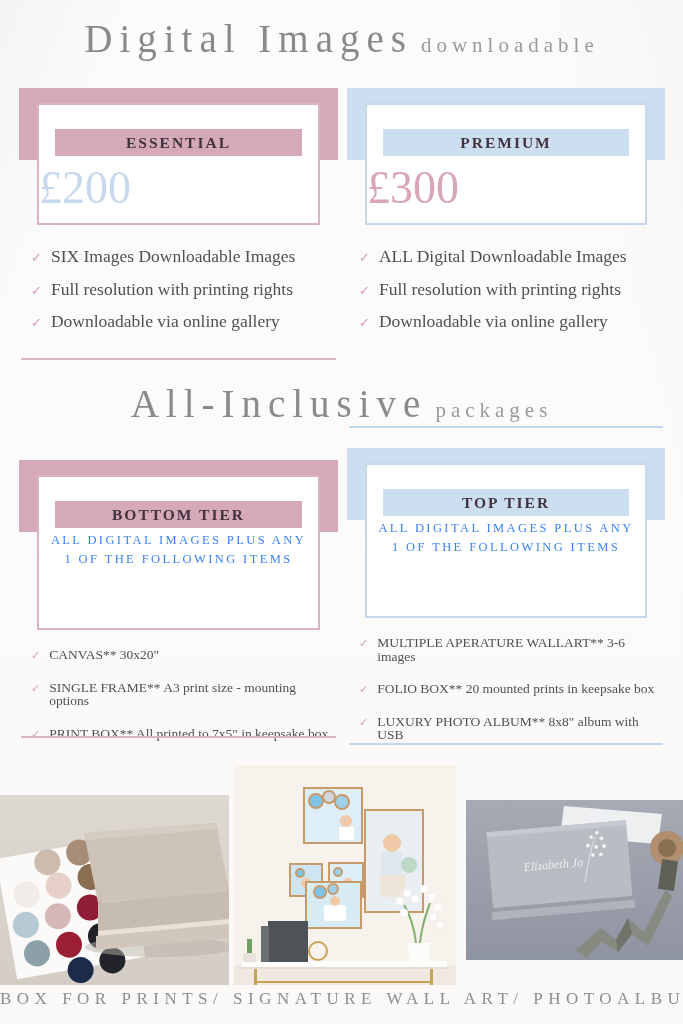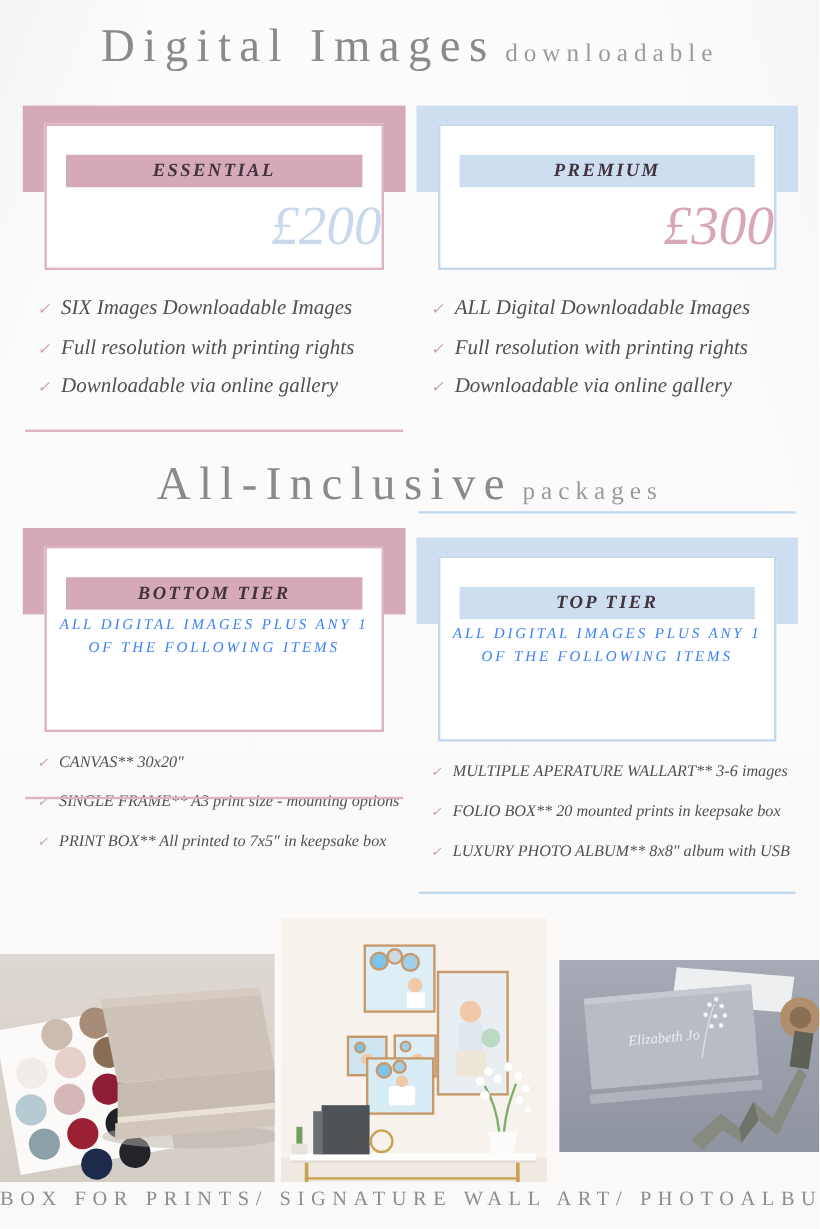--- a/index.html
+++ b/index.html
@@ -10,31 +10,31 @@
       linear-gradient(115deg, rgba(222,219,217,.25) 0%, rgba(255,255,255,0) 14%),
       linear-gradient(250deg, rgba(224,221,219,.2) 0%, rgba(255,255,255,0) 18%),
       linear-gradient(#fdfcfc,#faf9f8);
   }
   .sec-title { position:absolute; width:100%; text-align:center; white-space:nowrap; }
   .big   { font-size:39px; letter-spacing:7px; color:#8a8a8a; }
   .small-it { font-size:21px; letter-spacing:5px; color:#9a9a9a; margin-left:8px; }
   #title1 { top:16px; }
   #title2 { top:381px; }
 
-  .card { position:absolute;font-style:italic; }
+  .card { position:absolute; }
   .theme-pink { --band:#d6a9b8; --border:#dcb3c0; --price:#c8d9ee; --line:#ddb3bf; }
   .theme-blue { --band:#cddef1; --border:#c6d8ec; --price:#d9a6b8; --line:#c2d8ee; }
   .band { position:absolute; top:0; left:0; right:0; height:72px; background:var(--band); }
   .box  { position:absolute; top:15px; left:18px; right:18px; background:#fff; border:2px solid var(--border); }
   .r1 .box { height:122px; }
   .r2 .box { height:155px; }
   .tier-bar { height:27px; margin:24px 16px 0; background:var(--band);
               display:flex; align-items:center; justify-content:center;
               font-weight:600; font-size:15.5px; letter-spacing:2px; color:#42333f; }
-  .price { text-align:right; font-size:46px; line-height:1.1; margin-top:7px; color:var(--price); }
+  .price { text-align:left; font-size:46px; line-height:1.1; margin-top:7px; color:var(--price); }
   .note  { text-align:center; font-size:12.5px; line-height:19px; letter-spacing:2.4px;
            color:#3b82f6; margin:3px 6px 0; }
   .list { position:absolute; left:12px; right:2px; }
   .r1 .list { top:160px; }
   .r2 .list { top:188px; }
   .item { display:flex; align-items:baseline; font-size:17.5px; line-height:1;
           color:#514e56; margin-bottom:15px; }
   .r2 .item { font-size:13.5px; margin-bottom:19px; }
   .check { color:#cf9fae; font-size:13px; margin-right:9px; flex:none; }
   .r2 .check { font-size:11px; }
@@ -102,21 +102,21 @@
         <span>Downloadable via online gallery</span>
         </div>
     </div>
     <div class="baseline"></div>
   </div>
 
   <div class="sec-title" id="title2">
     <span class="big">All-Inclusive</span><span class="small-it">packages</span>
   </div>
 
-  <div class="card r2 theme-pink" style="left:19px; top:440px; width:319px; height:226px;">
+  <div class="card r2 theme-pink" style="left:19px; top:460px; width:319px; height:278px;">
     <div class="band"></div>
     <div class="box">
       <div class="tier-bar">
         <span>BOTTOM TIER</span>
       </div>
       <div class="note">ALL DIGITAL IMAGES PLUS ANY 1 OF THE FOLLOWING ITEMS</div>
     </div>
     <div class="list">
       <div class="item">
         <span class="check">✓</span>

